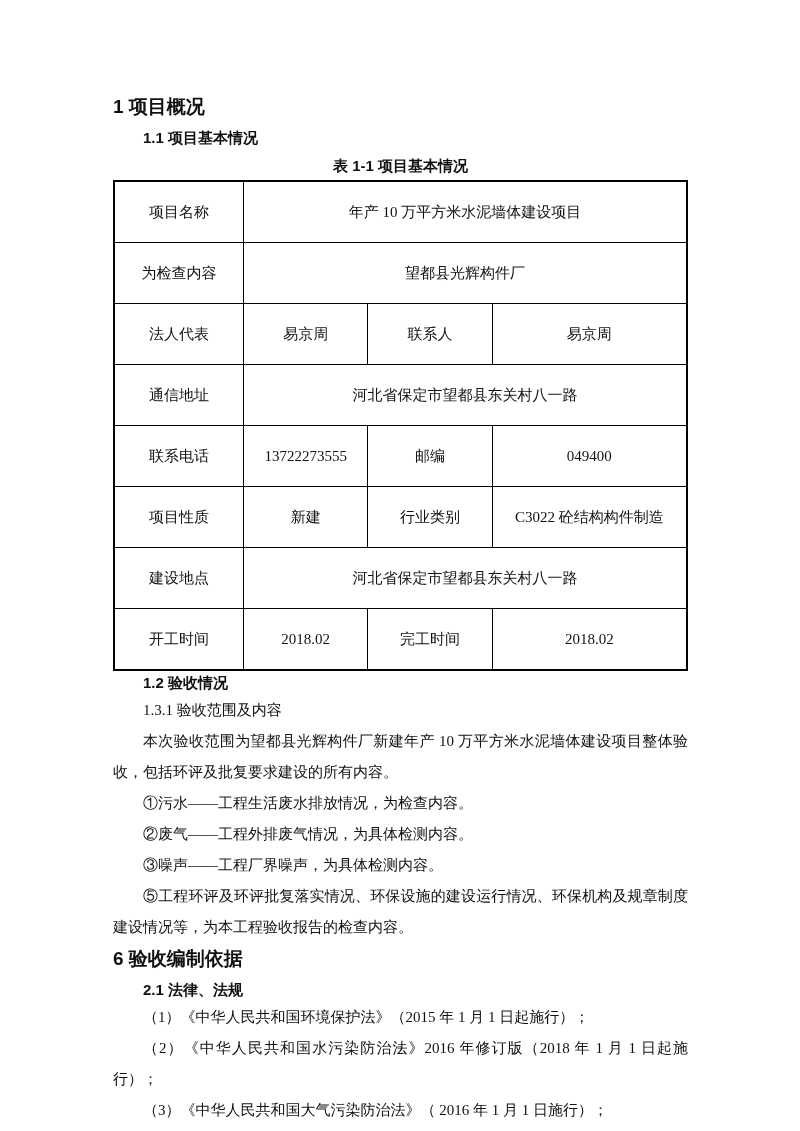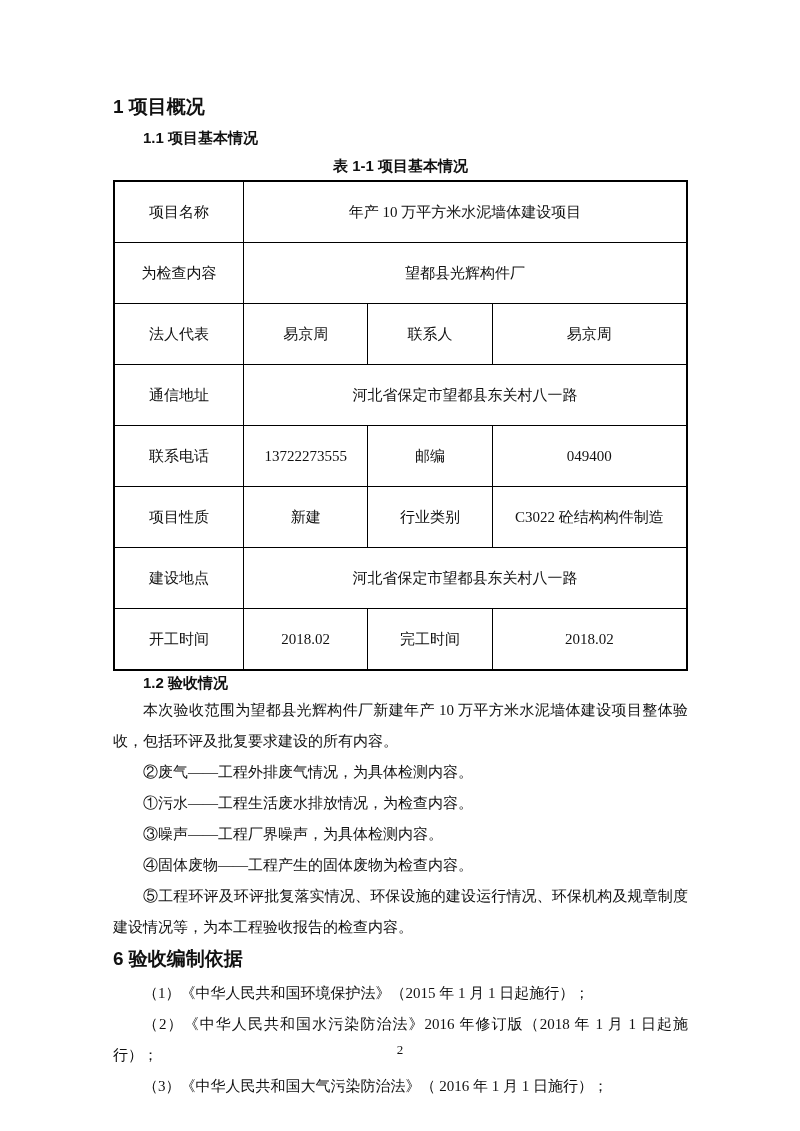--- a/index.html
+++ b/index.html
@@ -136,27 +136,28 @@
         <td>开工时间</td>
         <td>2018.02</td>
         <td>完工时间</td>
         <td>2018.02</td>
       </tr>
     </tbody>
   </table>
 
 
   <div class="h2">1.2 验收情况</div>
+  <div class="sub-h">1.3.1 验收范围及内容</div>
   <p class="para">本次验收范围为望都县光辉构件厂新建年产 10 万平方米水泥墙体建设项目整体验收，包括环评及批复要求建设的所有内容。</p>
+  <p class="para">①污水——工程生活废水排放情况，为检查内容。</p>
   <p class="para">②废气——工程外排废气情况，为具体检测内容。</p>
-  <p class="para">①污水——工程生活废水排放情况，为检查内容。</p>
   <p class="para">③噪声——工程厂界噪声，为具体检测内容。</p>
-  <p class="para">④固体废物——工程产生的固体废物为检查内容。</p>
   <p class="para">⑤工程环评及环评批复落实情况、环保设施的建设运行情况、环保机构及规章制度建设情况等，为本工程验收报告的检查内容。</p>
 
   <div class="h1" style="margin-top:2px">6 验收编制依据</div>
+  <div class="h2">2.1 法律、法规</div>
   <p class="para">（1）《中华人民共和国环境保护法》（2015 年 1 月 1 日起施行）；</p>
   <p class="para">（2）《中华人民共和国水污染防治法》2016 年修订版（2018 年 1 月 1 日起施行）；</p>
   <p class="para">（3）《中华人民共和国大气污染防治法》（ 2016 年 1 月 1 日施行）；</p>
 
 </div>
 
 <div class="page-number">2</div>
 
 </body></html>

